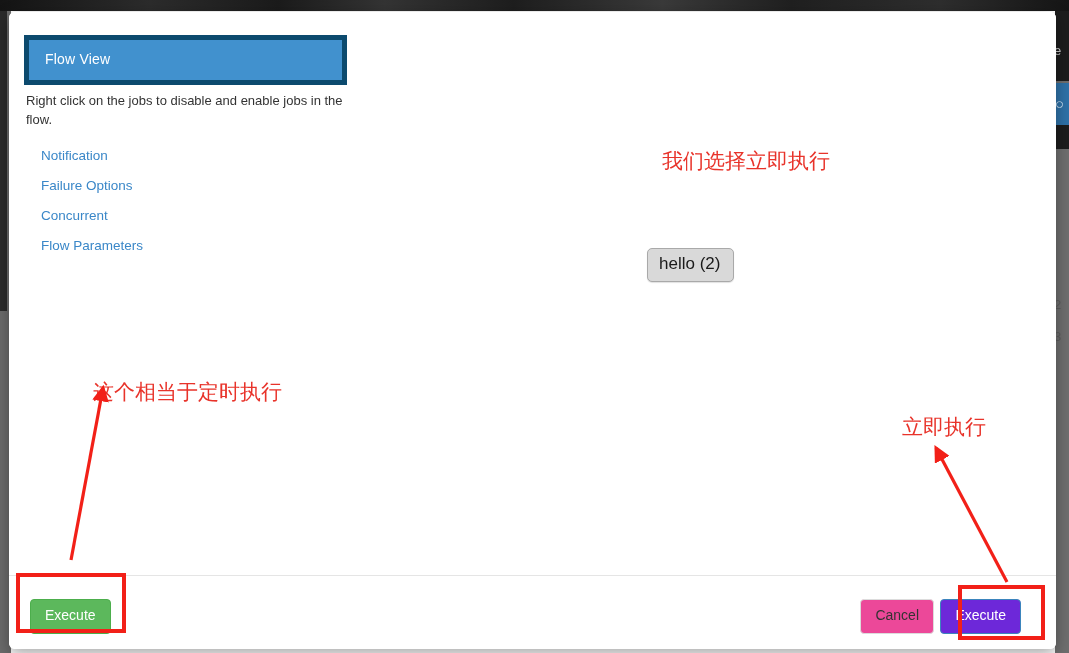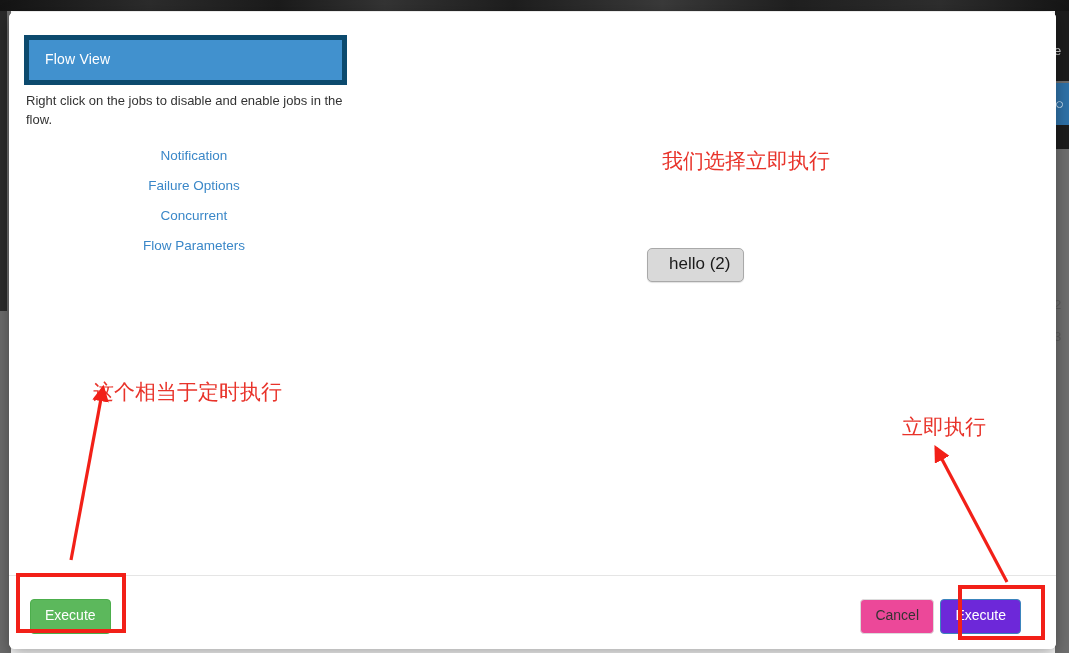--- a/index.html
+++ b/index.html
@@ -145,40 +145,39 @@
     padding-top: 12px;
   }
   .panel-link {
     display: block;
     color: #3a87c8;
     font-size: 13.5px;
     line-height: 18px;
     padding: 6px 0 6px 17px;
     text-decoration: none;
     cursor: pointer;
-    text-align: center;
   }
 
   
   .flow-canvas {
     position: absolute;
     left: 345px; top: 0;
     width: 702px; height: 563px;
   }
   .flow-node {
     position: absolute;
     left: 293px;
     top: 236px;
     background: #d9d9d9;
     border: 1px solid #a9a9a9;
     border-radius: 5px;
     color: #1a1a1a;
     font-size: 17px;
     line-height: 20px;
-    padding: 5px 13px 7px 21px;
+    padding: 5px 13px 7px 11px;
     box-shadow: 0 1px 1px rgba(0,0,0,0.12);
     cursor: pointer;
     white-space: nowrap;
   }
 
   
   .modal-footer {
     position: absolute;
     left: 0;
     top: 563px;

